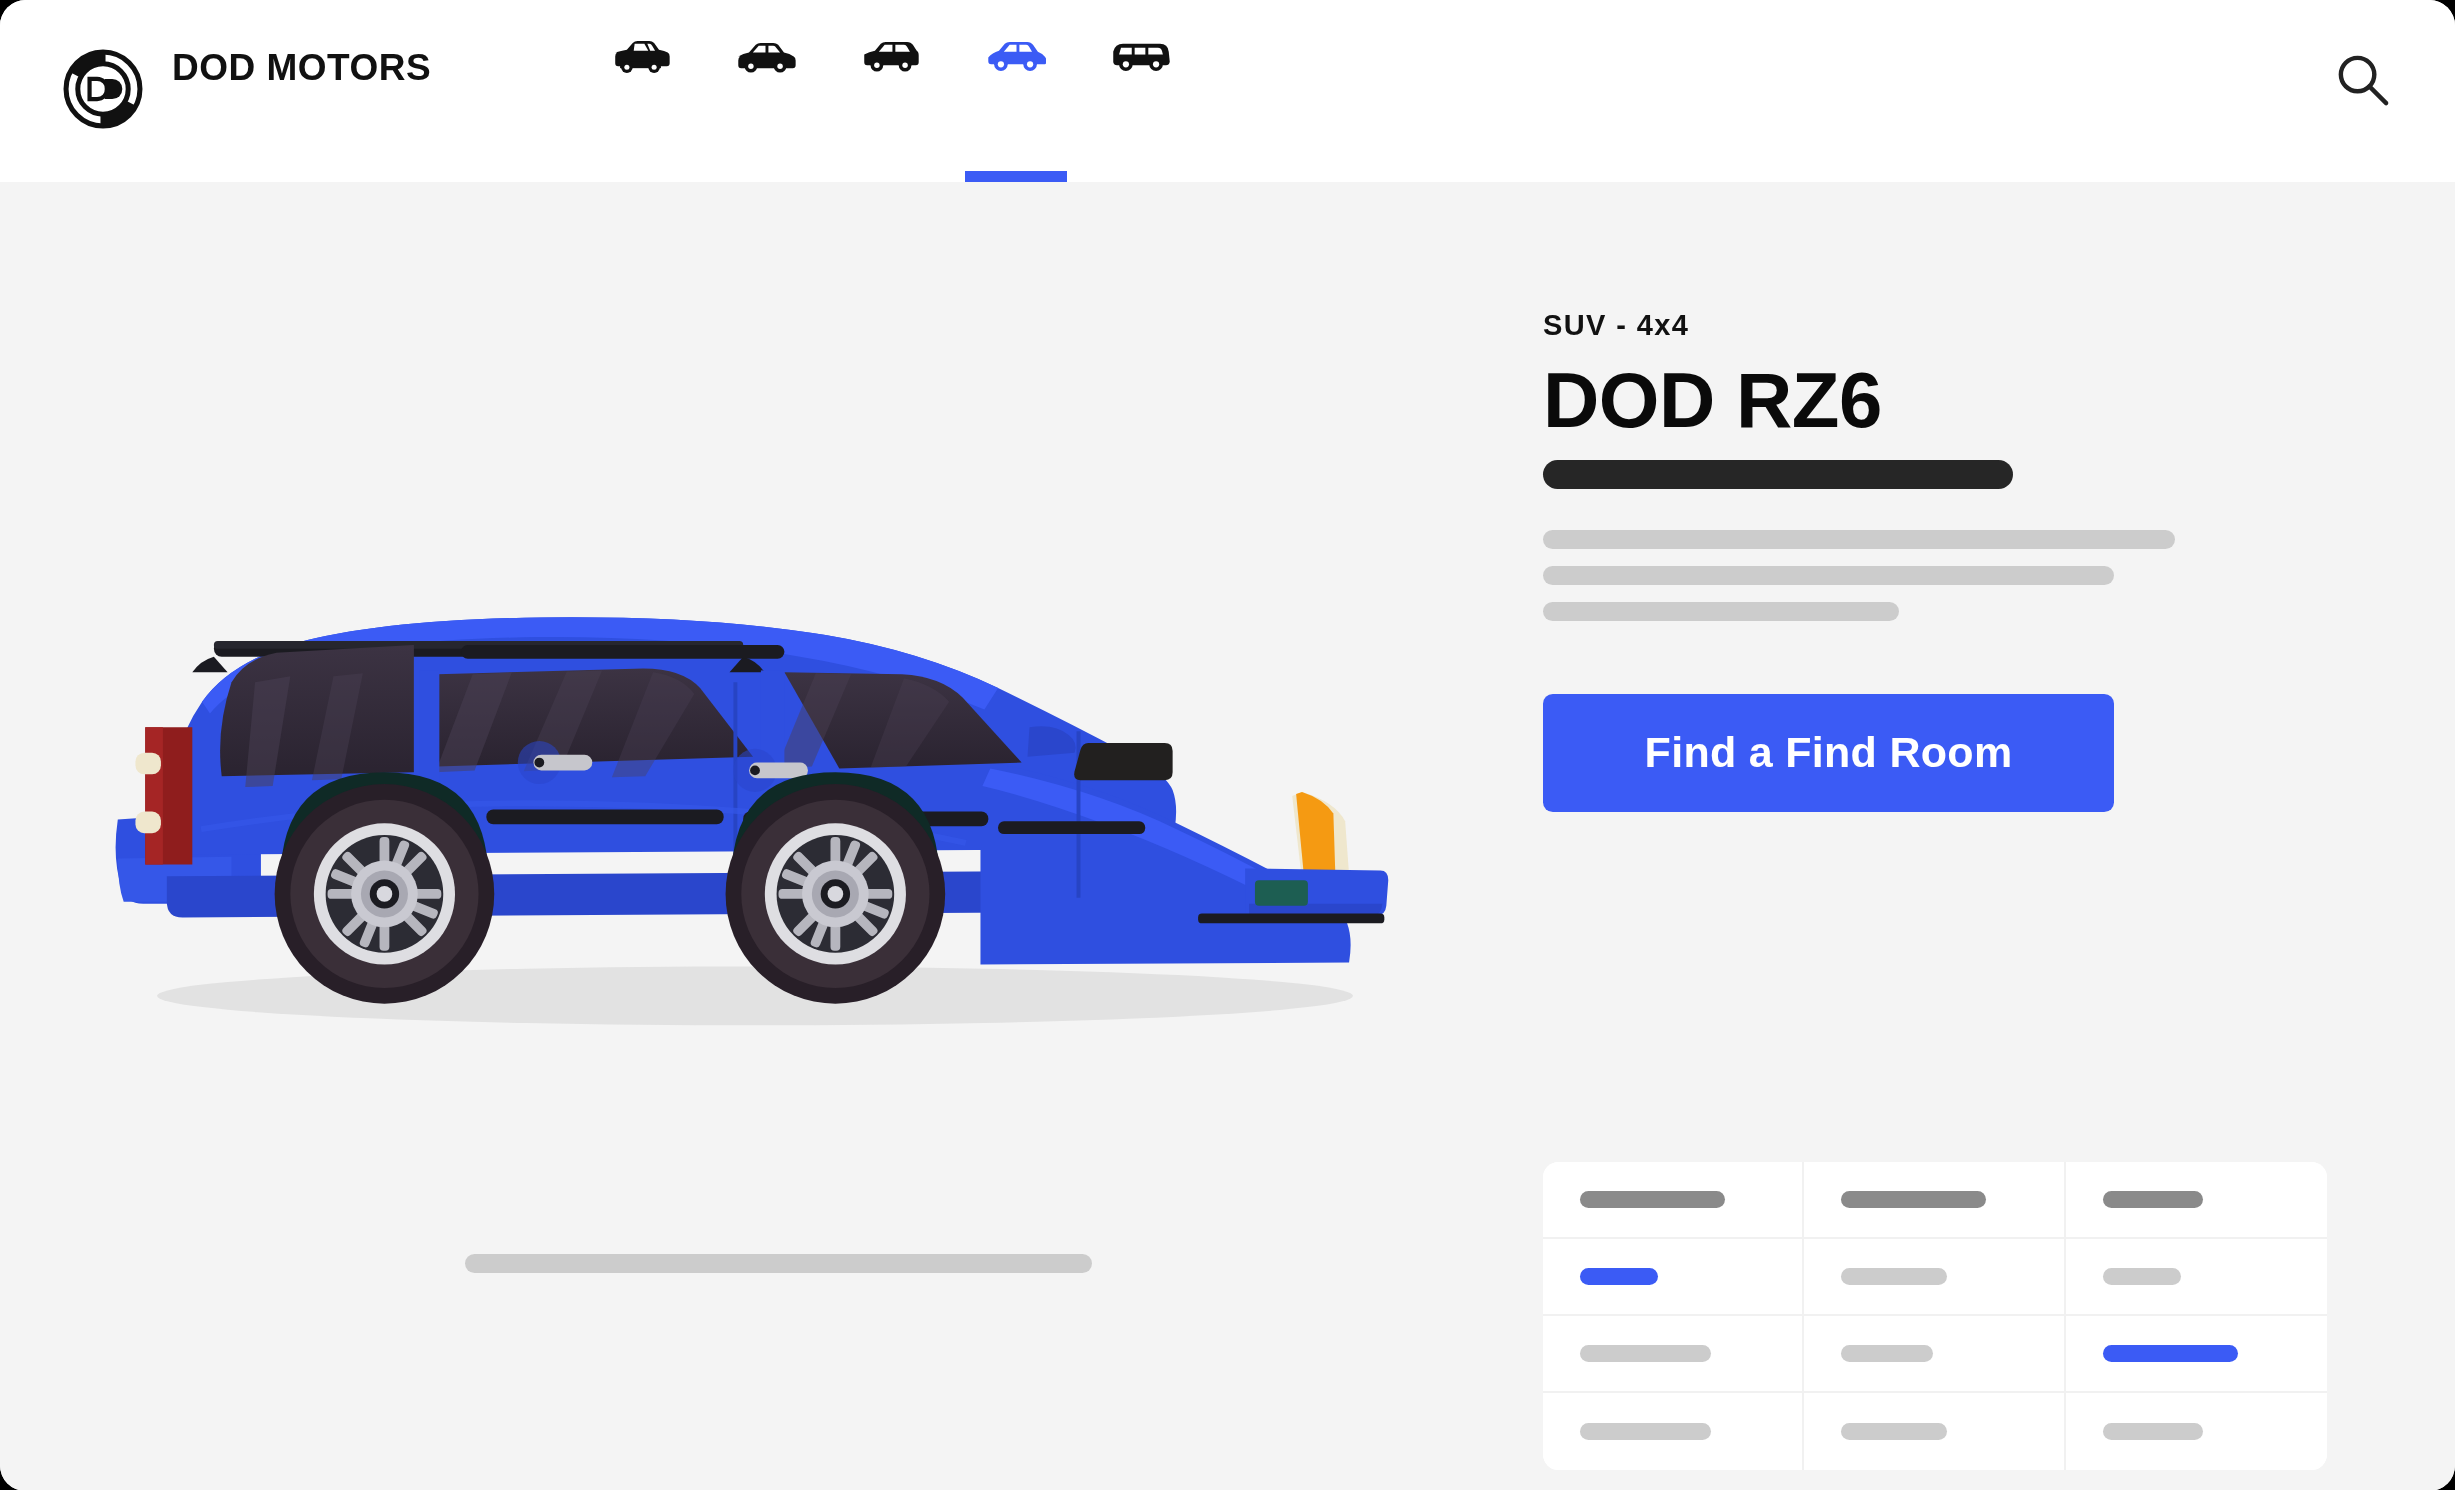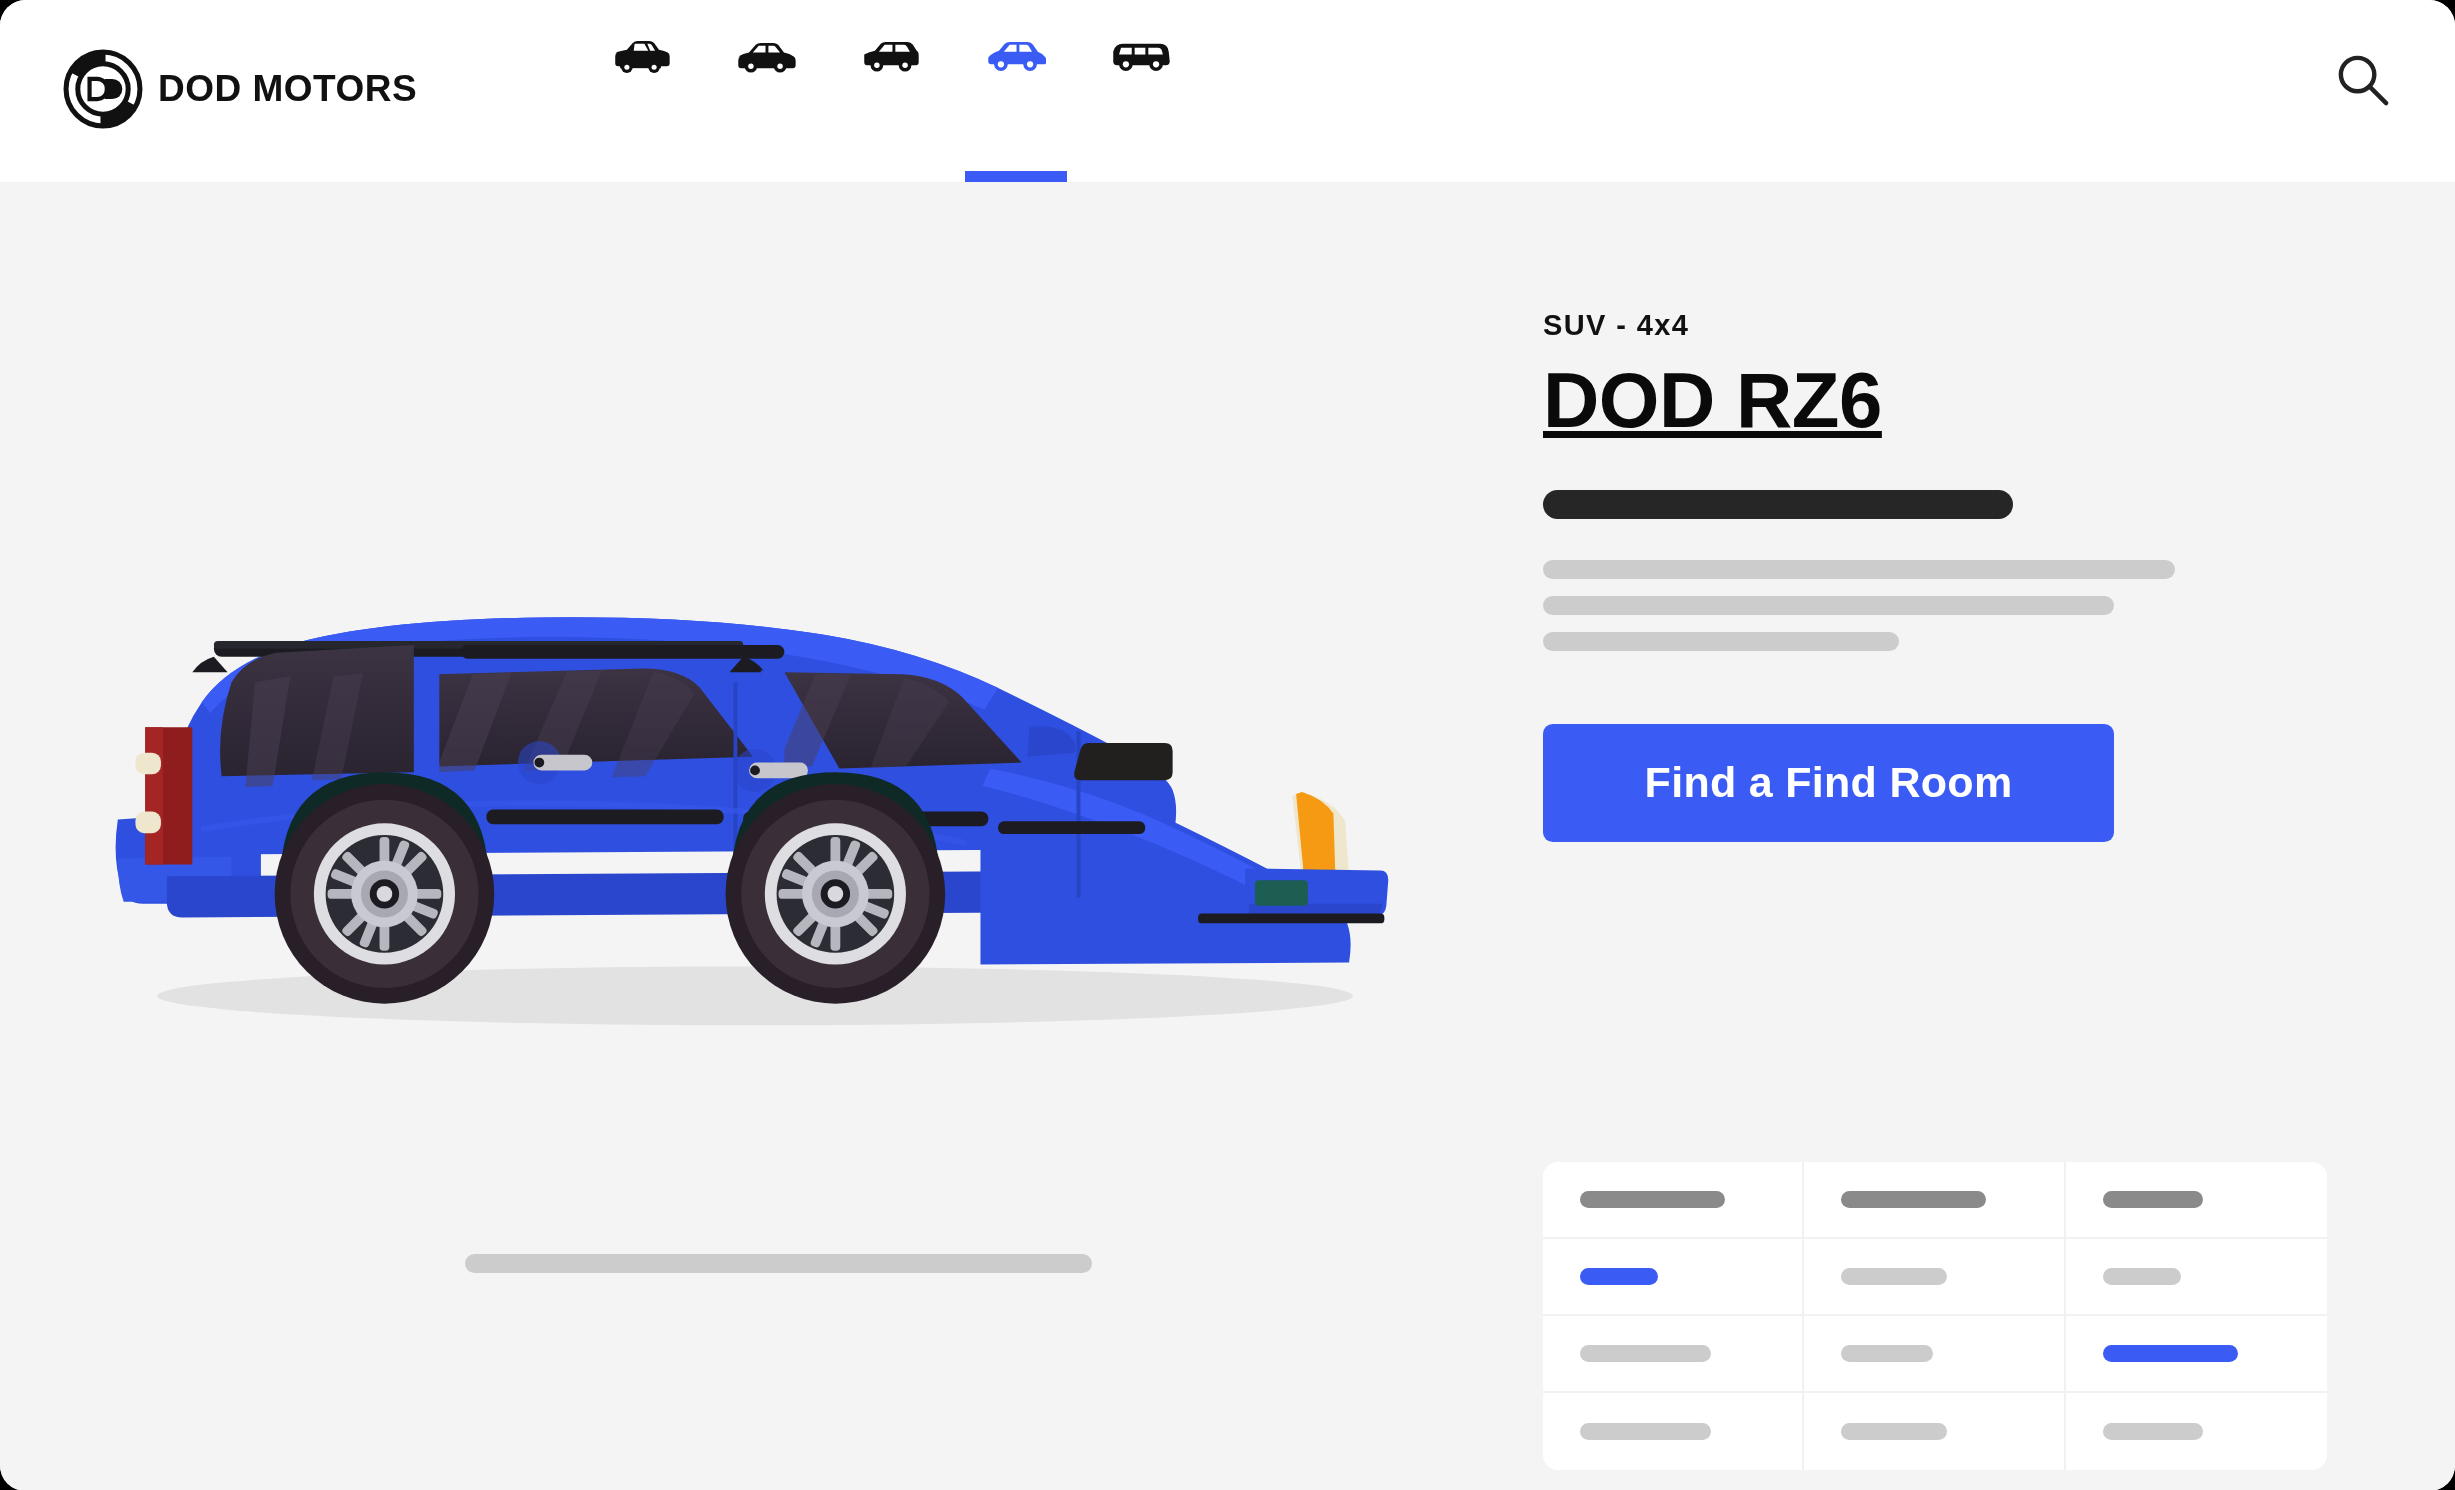--- a/index.html
+++ b/index.html
@@ -31,22 +31,21 @@
     background: #ffffff;
     display: flex;
     align-items: flex-start;
   }
 
   .brand {
     position: absolute;
     left: 61px;
     top: 47px;
     display: flex;
-    align-items: center;
-    gap: 13px;
+    gap: 27px;
   }
 
   .logo-mark { width: 84px; height: 84px; display: block; }
 
   .brand-name {
     font-size: 37px;
     font-weight: 700;
     letter-spacing: 0.5px;
     color: #111111;
     white-space: nowrap;
@@ -147,22 +146,21 @@
     color: #111111;
     margin-bottom: 19px;
   }
 
   .title {
     font-size: 78px;
     font-weight: 700;
     letter-spacing: -0.5px;
     color: #0a0a0a;
     line-height: 1;
-    margin-bottom: 51px;
-    text-decoration: underline;
+    margin-bottom: 21px;
   }
 
   .subtitle-bar {
     width: 470px;
     height: 29px;
     background: #262626;
     border-radius: 15.7px;
     margin-bottom: 41px;
   }
 

